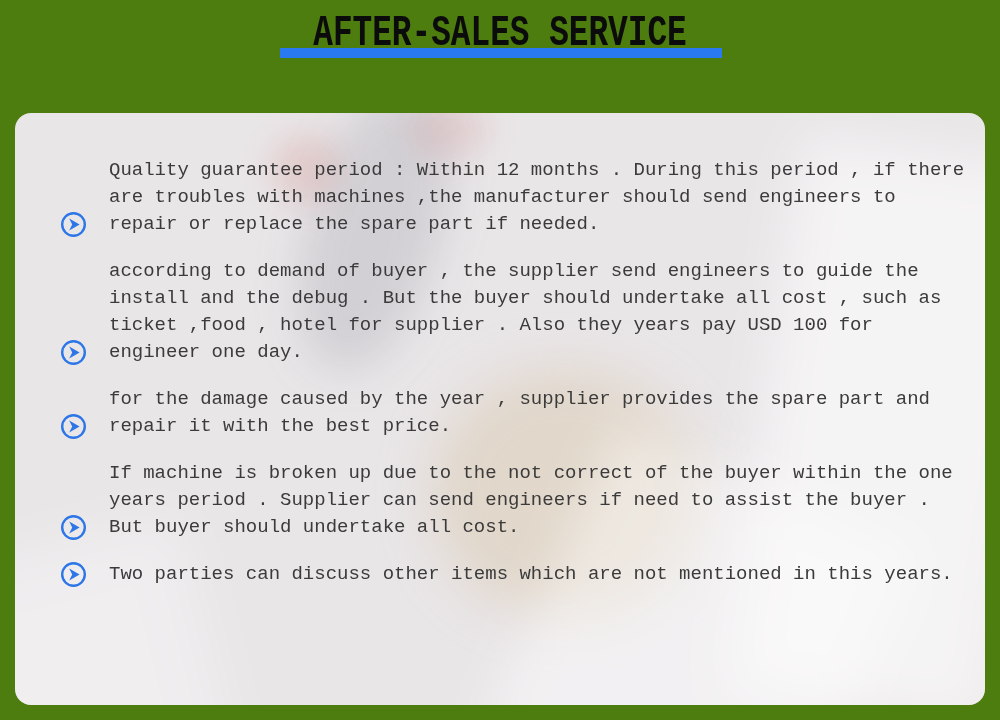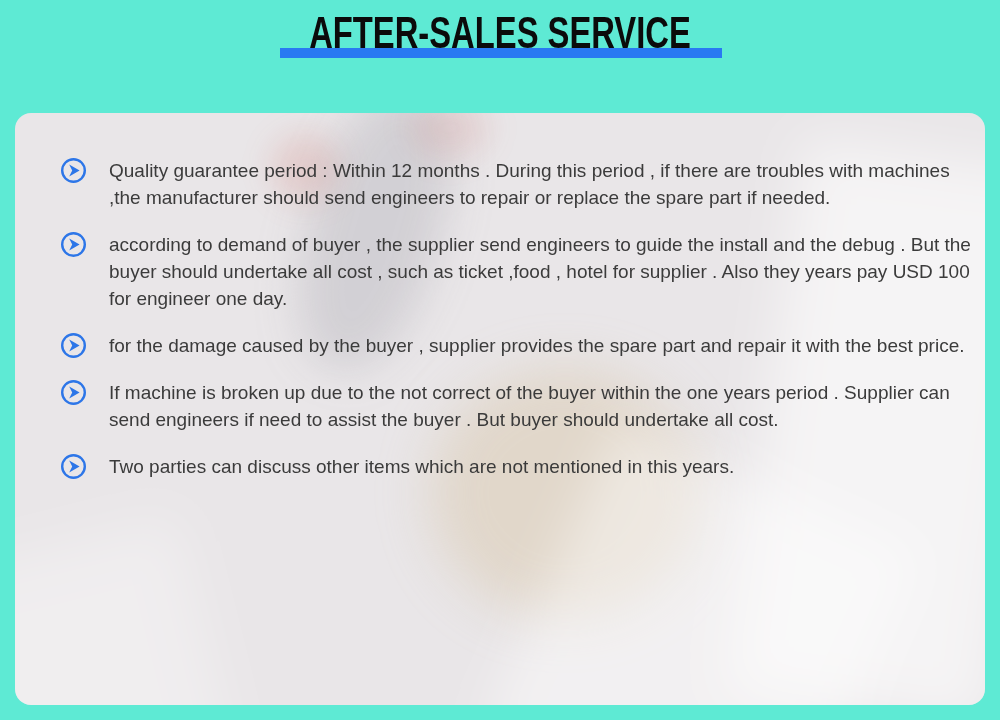--- a/index.html
+++ b/index.html
@@ -6,23 +6,23 @@
     --accent-blue:#2979f2;
     --icon-blue:#2d76e8;
     --panel-bg:#e9e6e8;
     --text-color:#3b3b3b;
   }
   *{margin:0;padding:0;box-sizing:border-box;}
   html,body{background:#ffffff;}
   .page{
     position:relative;
     width:1000px;height:720px;
-    background:#5eead4;
+    background:#4d7c0f;
     overflow:hidden;
-    font-family:Liberation Sans, sans-serif;
+    font-family:Liberation Mono, monospace;
   }
 
   
   .hdr{position:absolute;left:0;top:0;width:1000px;height:110px;}
   .hdr-bar{
     position:absolute;left:280px;top:48px;width:442px;height:10px;
     background:var(--accent-blue);
   }
   .hdr-title{
     position:absolute;left:0;top:10px;width:1000px;
@@ -50,21 +50,21 @@
   .bg-light-right{right:-40px;top:40px;width:260px;height:560px;background:rgba(255,255,255,0.55);filter:blur(26px);transform:rotate(8deg);}
   .bg-light-diag{left:520px;top:360px;width:330px;height:340px;background:rgba(255,255,255,0.42);filter:blur(24px);transform:rotate(24deg);}
   .bg-light-bl{left:-60px;top:430px;width:260px;height:300px;background:rgba(255,255,255,0.30);filter:blur(26px);transform:rotate(-14deg);}
 
   
   .list{
     position:absolute;left:0;top:44px;width:970px;
     padding:0 12px 0 22px;
   }
   .item{
-    display:flex;align-items:flex-start;
+    display:flex;align-items:flex-end;
     margin-bottom:20px;
   }
   .bullet{
     flex:0 0 72px;
     display:flex;align-items:center;justify-content:center;
     color:var(--icon-blue);
   }
   .bullet svg{display:block;}
   .item-text{
     flex:1 1 auto;
@@ -114,21 +114,21 @@
         <p class="item-text">according to demand of buyer , the supplier send engineers to guide the install and the debug . But the buyer should undertake all cost , such as ticket ,food , hotel for supplier . Also they years pay USD 100 for engineer one day.</p>
       </div>
 
       <div class="item">
         <span class="bullet">
           <svg width="27" height="27" viewBox="0 0 27 27">
             <circle cx="13.5" cy="13.5" r="11.3" fill="none" stroke="currentColor" stroke-width="2.4"></circle>
             <path d="M9.2 7.6 L19.6 13.5 L9.2 19.4 L12.2 13.5 Z" fill="currentColor"></path>
           </svg>
         </span>
-        <p class="item-text">for the damage caused by the buyer , supplier provides the spare part and repair it with the best price.</p>
+        <p class="item-text">for the damage caused by the year , supplier provides the spare part and repair it with the best price.</p>
       </div>
 
       <div class="item">
         <span class="bullet">
           <svg width="27" height="27" viewBox="0 0 27 27">
             <circle cx="13.5" cy="13.5" r="11.3" fill="none" stroke="currentColor" stroke-width="2.4"></circle>
             <path d="M9.2 7.6 L19.6 13.5 L9.2 19.4 L12.2 13.5 Z" fill="currentColor"></path>
           </svg>
         </span>
         <p class="item-text">If machine is broken up due to the not correct of the buyer within the one years period . Supplier can send engineers if need to assist the buyer . But buyer should undertake all cost.</p>

